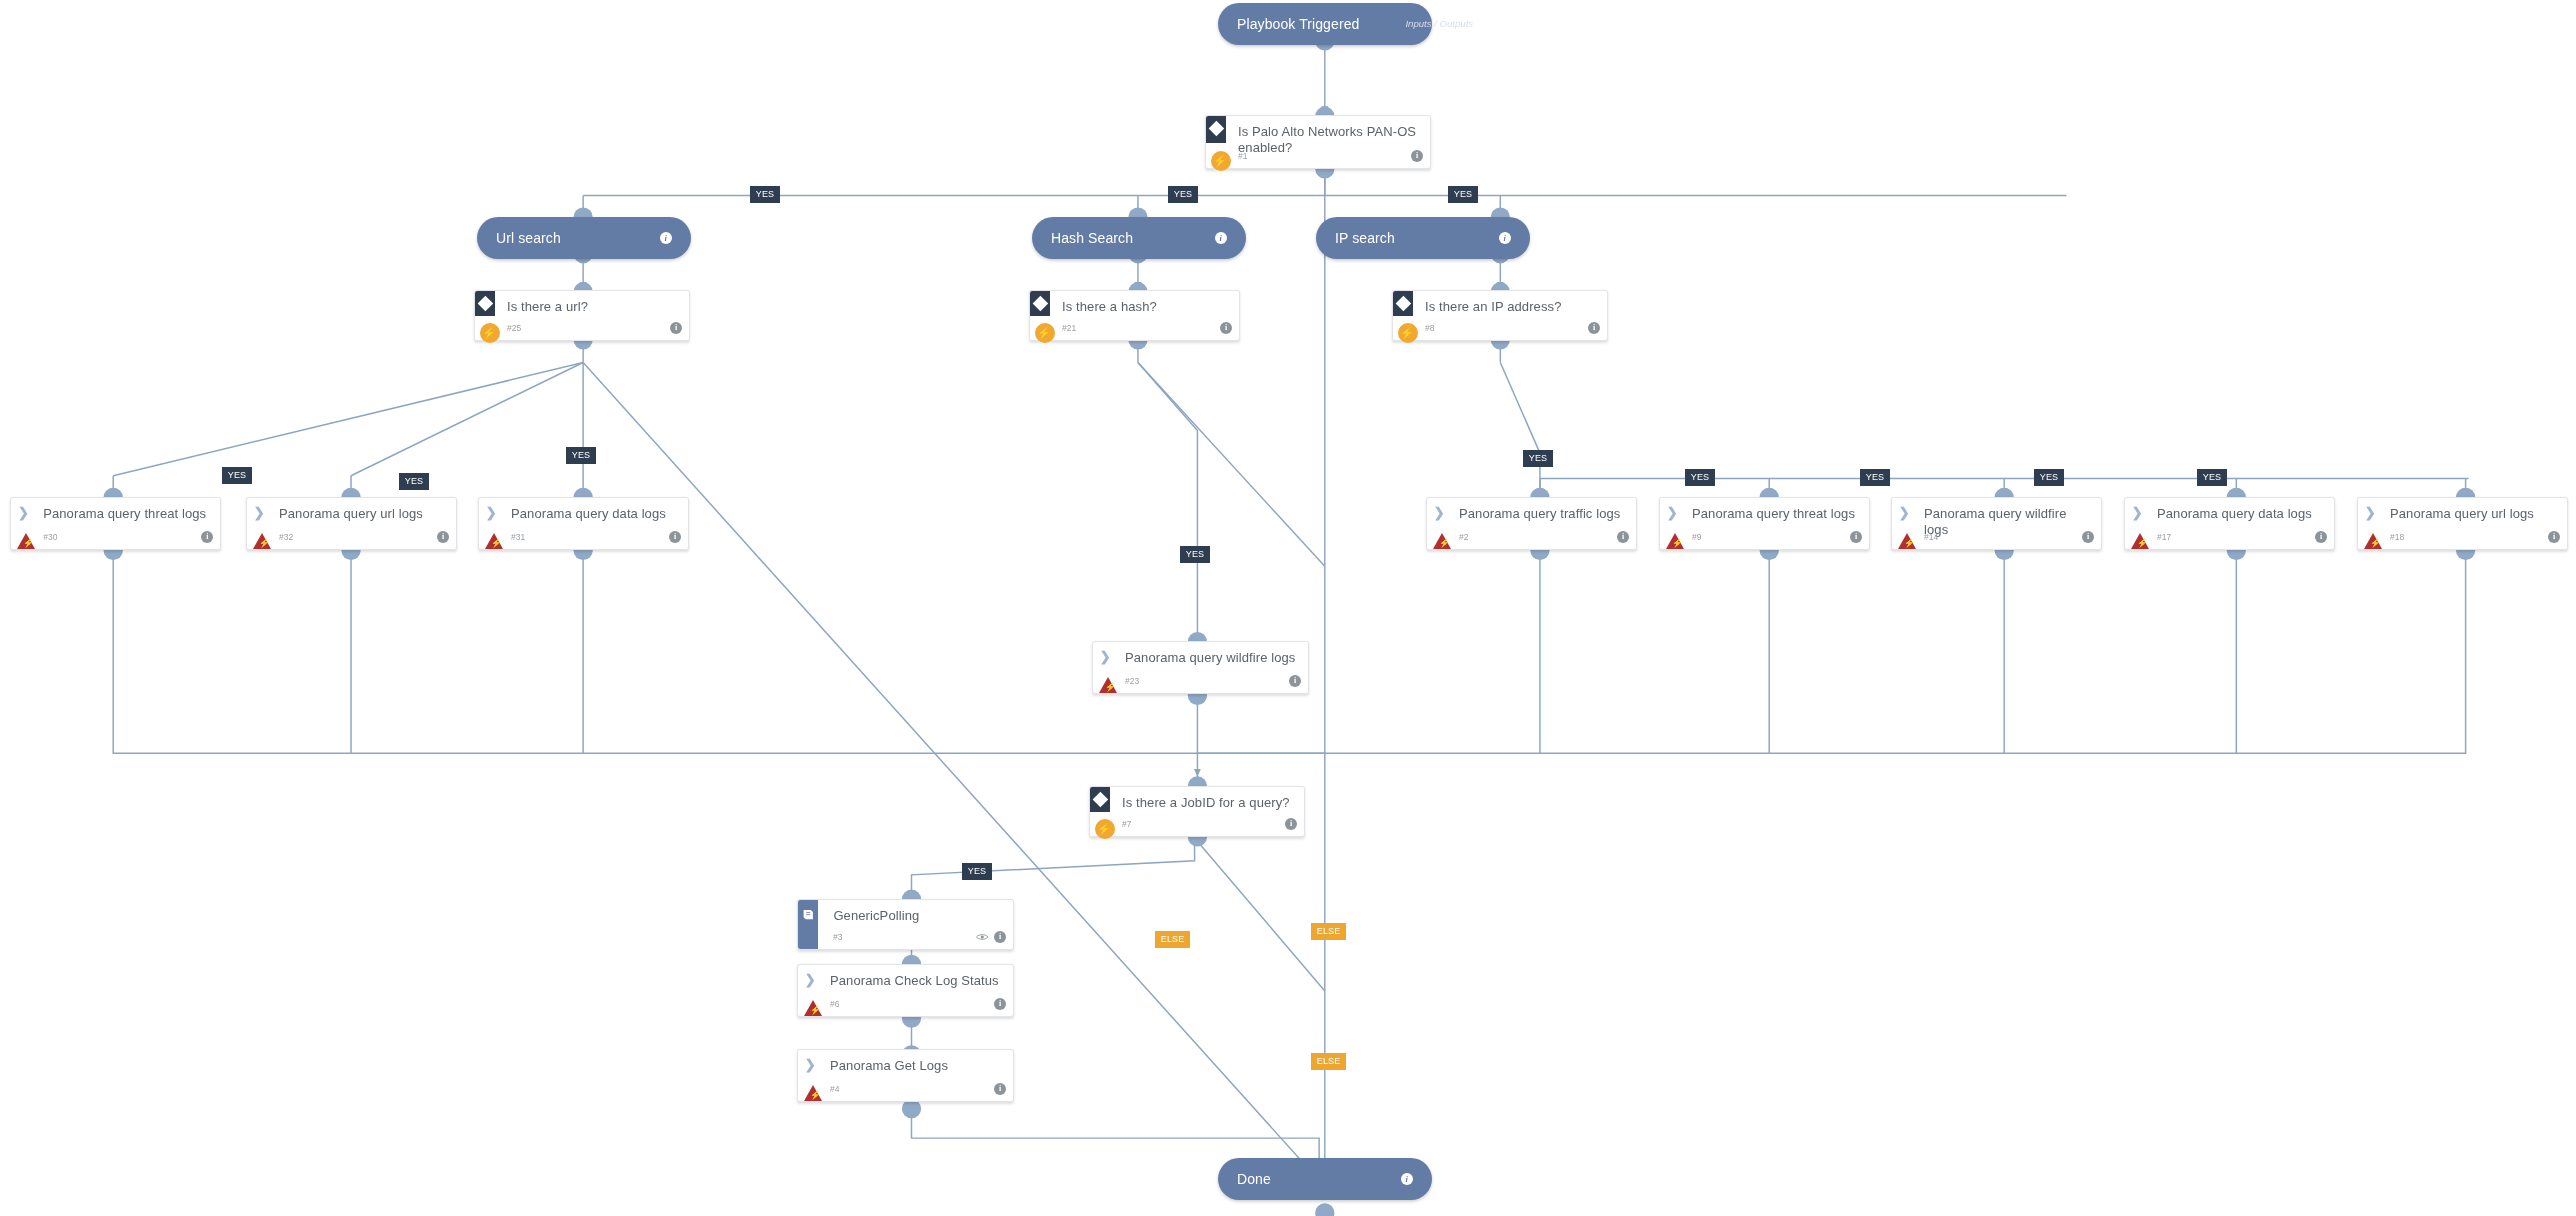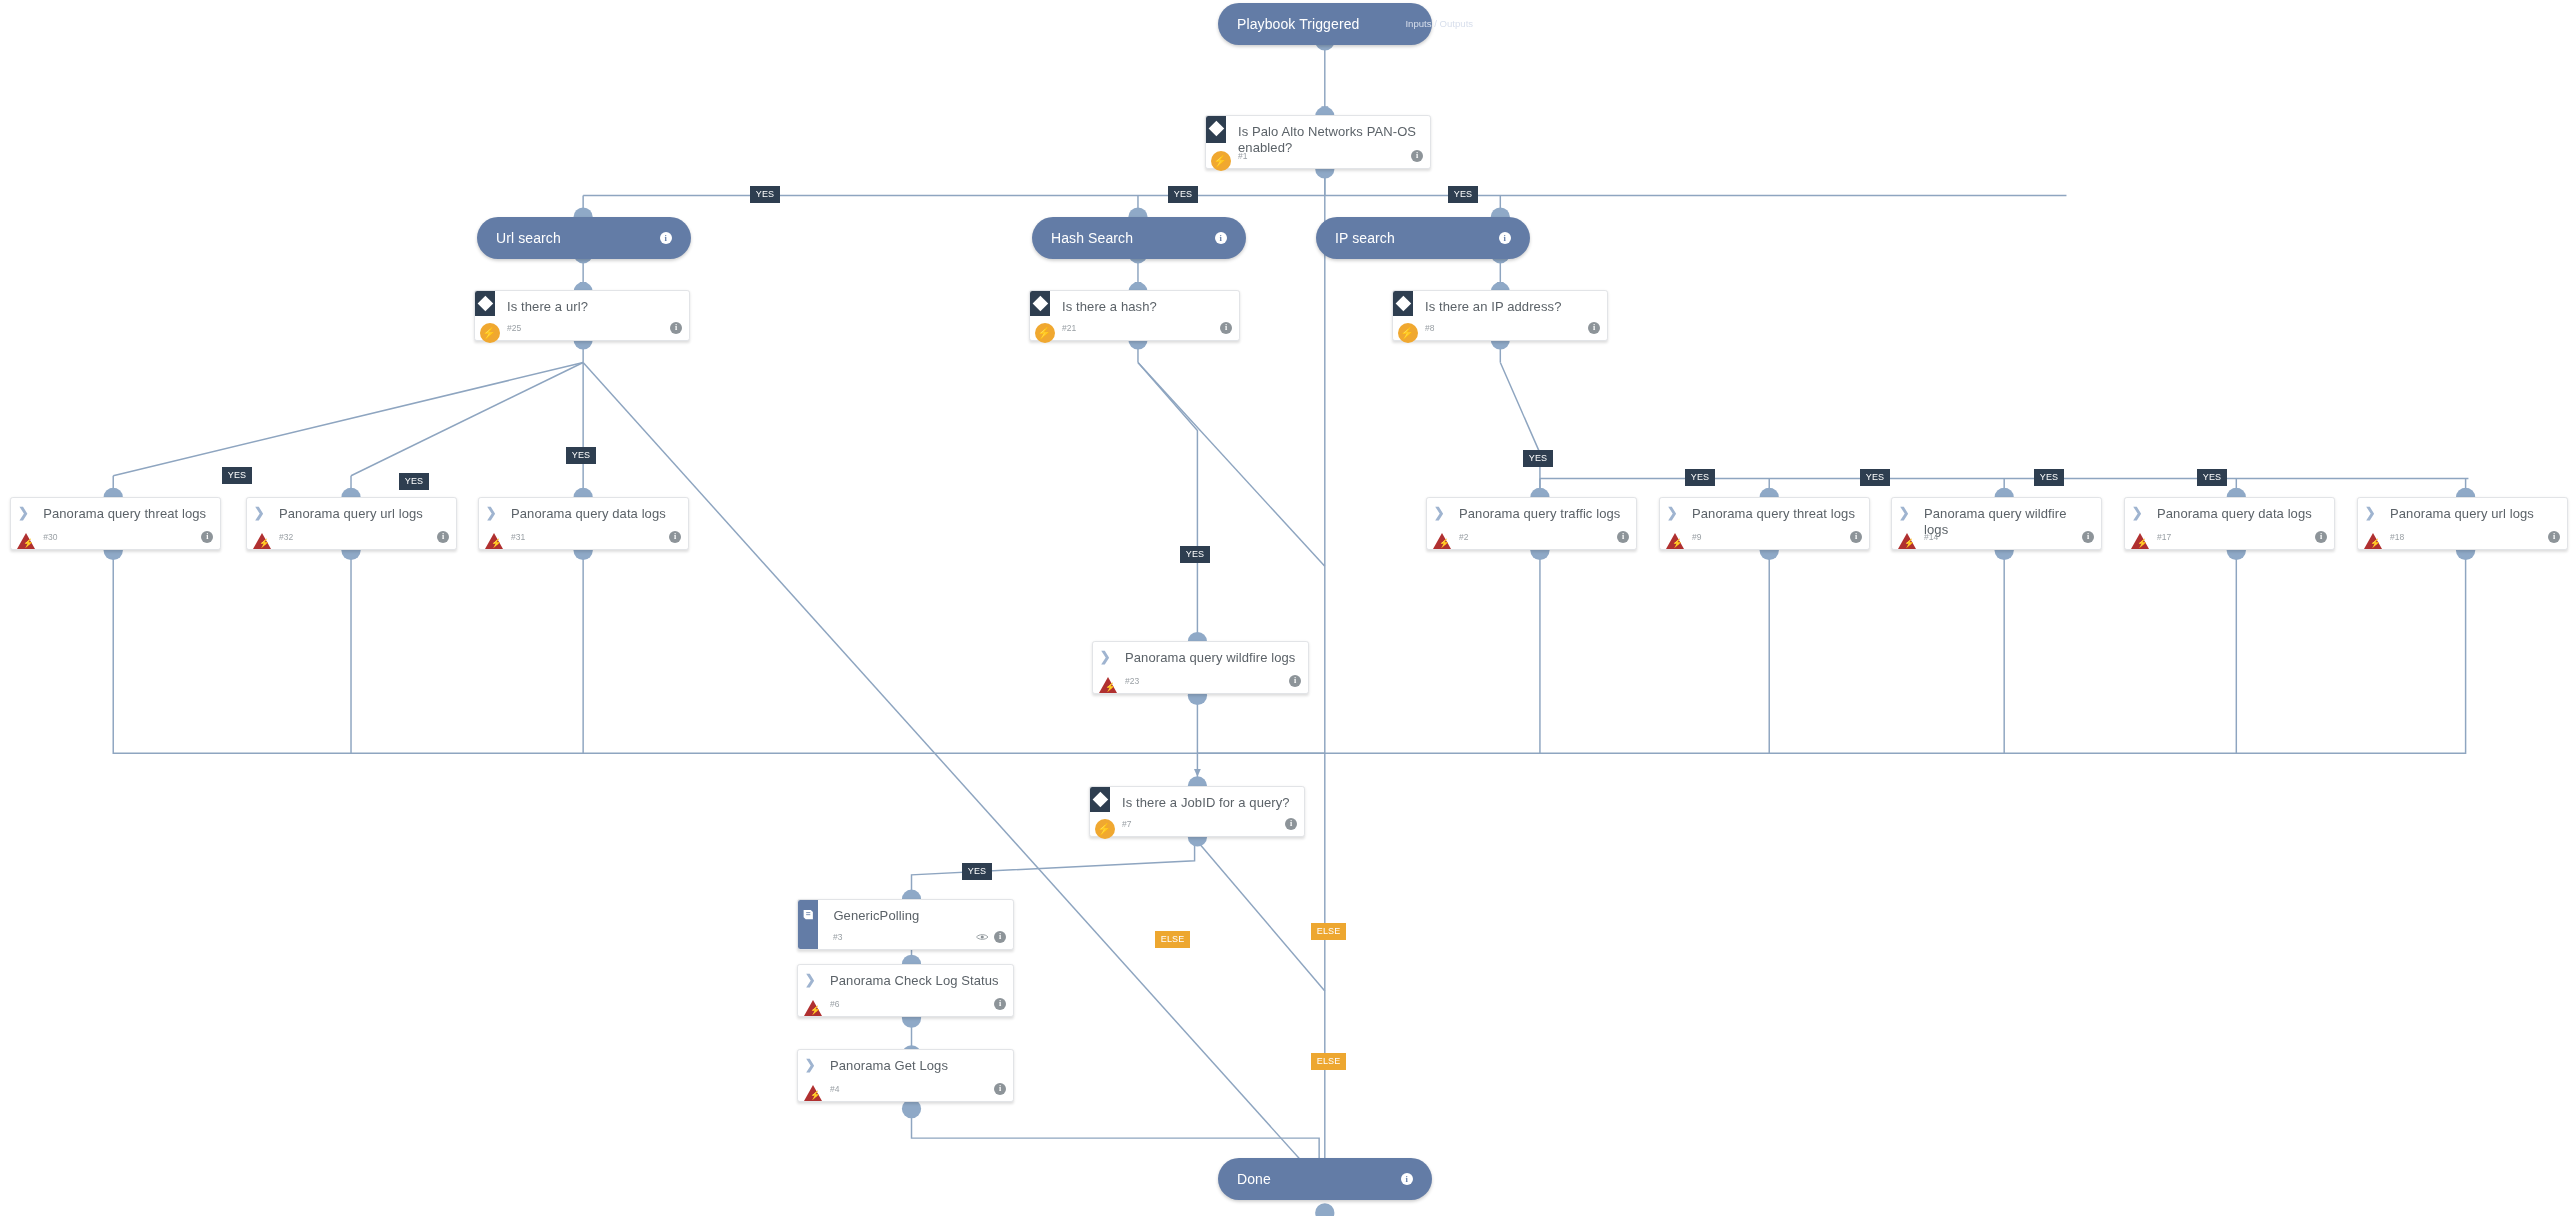--- a/index.html
+++ b/index.html
@@ -40,20 +40,21 @@
   .pill .pill-title {
     font-size: 14px;
     letter-spacing: 0.1px;
     white-space: nowrap;
   }
   .pill .pill-right {
     margin-left: auto;
     display: flex;
     align-items: flex-end;
     gap: 8px;
+    font-style: italic;
   }
   .pill .io-label {
     font-size: 9.6px;
     color: #d8dfec;
     white-space: nowrap;
   }
 
   
   .info-ico {
     display: inline-block;

